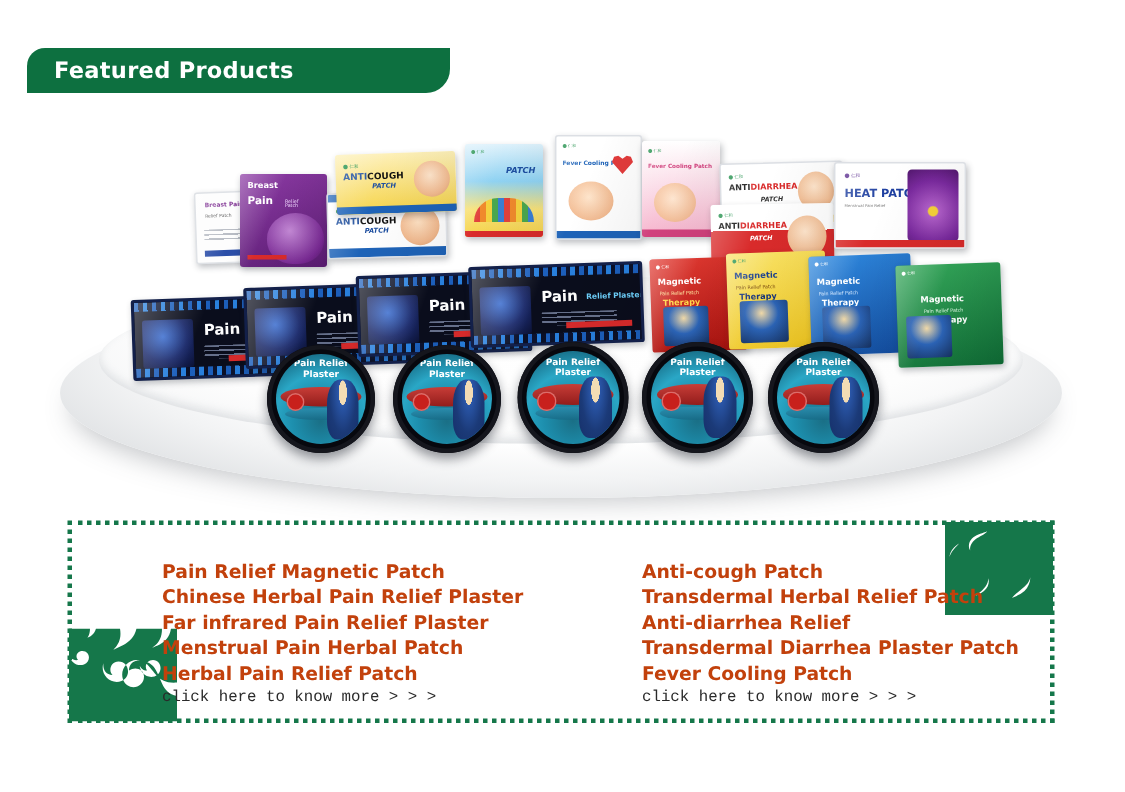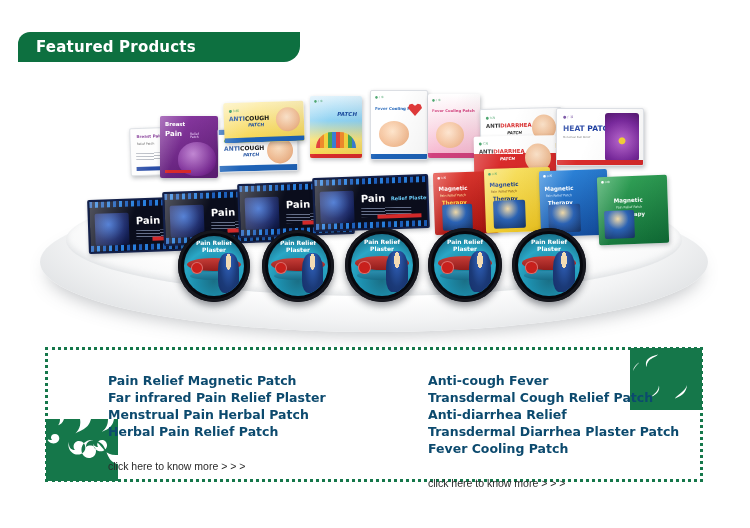--- a/index.html
+++ b/index.html
@@ -133,26 +133,26 @@
 
   .cols{
     position:absolute;left:0;top:0;width:100%;height:100%;
     display:flex;
   }
   .col{flex:1;padding:22px 0 0 0;}
   .col.left{padding-left:60px;}
   .col.right{padding-left:48px;}
   .pitem{
     font-family:"DejaVu Sans", sans-serif;
-    font-size:12.5px;font-weight:bold;color:#0c4a6e;
+    font-size:12.5px;font-weight:bold;color:#c2410c;
     line-height:17px;white-space:nowrap;
   }
   .more{
-    font-family:Liberation Sans, sans-serif;
-    font-size:10.5px;color:#2a2a2a;margin-top:20px;white-space:nowrap;
+    font-family:Liberation Mono, monospace;
+    font-size:10.5px;color:#2a2a2a;margin-top:2px;white-space:nowrap;
   }
 </style>
 </head>
 <body>
 
 <div class="stage">
 
   <div class="banner">
     <span class="banner-title">Featured Products</span>
   </div>
@@ -384,28 +384,29 @@
       <path d="M72 0 H30 c0 10 -8 8 -12 14 c-4 6 2 12 8 10 c5 -2 4 -9 -1 -9 c-4 0 -5 4 -3 6 c-6 1 -8 -6 -4 -10 c5 -5 14 -3 16 -11 H14 c2 12 -6 14 -10 21 c-5 8 3 17 11 14 c7 -3 5 -13 -2 -13 c-5 0 -7 6 -4 9 c-7 0 -8 -9 -3 -14 c6 -6 16 -5 19 -17 H0 v62 h14 c0 -12 8 -12 13 -19 c5 -7 -1 -15 -8 -13 c-6 2 -5 11 1 11 c4 0 6 -4 4 -7 c6 0 7 8 2 12 c-6 5 -16 4 -18 16 H42 c-1 -13 7 -14 13 -21 c6 -8 -2 -18 -11 -15 c-8 3 -6 14 2 14 c5 0 7 -6 4 -10 c8 0 9 10 3 16 c-7 6 -18 5 -20 16 H72 Z"></path>
     </svg>
 
     <svg class="orn orn-bl" viewBox="0 0 72 62" fill="currentColor">
       <path d="M0 62 V0 h14 c0 10 -8 8 -12 14 c-4 6 2 12 8 10 c5 -2 4 -9 -1 -9 c-4 0 -5 4 -3 6 c-6 1 -8 -6 -4 -10 c5 -5 14 -3 16 -11 H34 c2 12 -6 14 -10 21 c-5 8 3 17 11 14 c7 -3 5 -13 -2 -13 c-5 0 -7 6 -4 9 c-7 0 -8 -9 -3 -14 c6 -6 16 -5 19 -17 H62 c0 12 -8 12 -13 19 c-5 7 1 15 8 13 c6 -2 5 -11 -1 -11 c-4 0 -6 4 -4 7 c-6 0 -7 -8 -2 -12 c6 -5 16 -4 18 -16 H72 v36 c-13 1 -14 -7 -21 -13 c-8 -6 -18 2 -15 11 c3 8 14 6 14 -2 c0 -5 -6 -7 -10 -4 c0 -8 10 -9 16 -3 c6 7 5 18 16 20 V62 Z"></path>
     </svg>
 
     <div class="cols">
       <div class="col left">
         <div class="pitem">Pain Relief Magnetic Patch</div>
+        <div class="pitem">Chinese Herbal Pain Relief Plaster</div>
         <div class="pitem">Far infrared Pain Relief Plaster</div>
         <div class="pitem">Menstrual Pain Herbal Patch</div>
         <div class="pitem">Herbal Pain Relief Patch</div>
         <div class="more">click here to know more &gt; &gt; &gt;</div>
       </div>
       <div class="col right">
-        <div class="pitem">Anti-cough Fever</div>
-        <div class="pitem">Transdermal Cough Relief Patch</div>
+        <div class="pitem">Anti-cough Patch</div>
+        <div class="pitem">Transdermal Herbal Relief Patch</div>
         <div class="pitem">Anti-diarrhea Relief</div>
         <div class="pitem">Transdermal Diarrhea Plaster Patch</div>
         <div class="pitem">Fever Cooling Patch</div>
         <div class="more">click here to know more &gt; &gt; &gt;</div>
       </div>
     </div>
 
   </div>
 
 </div>

